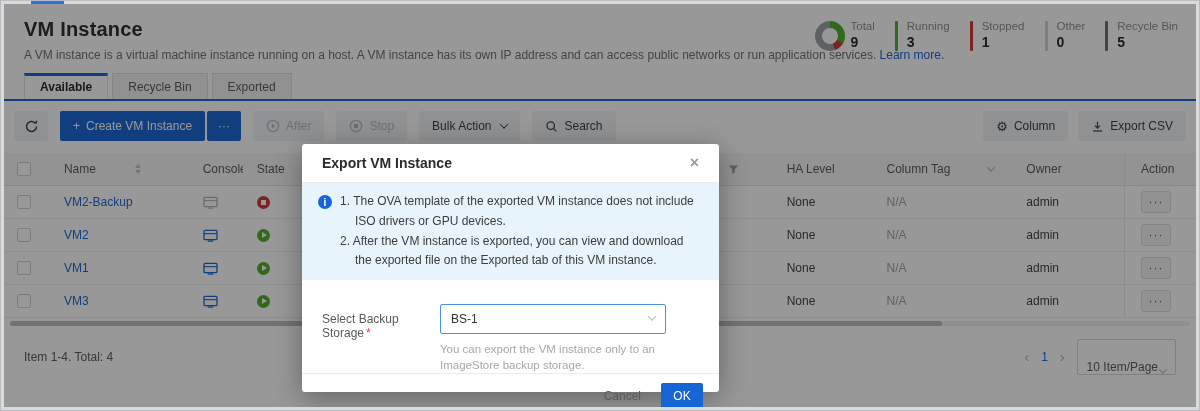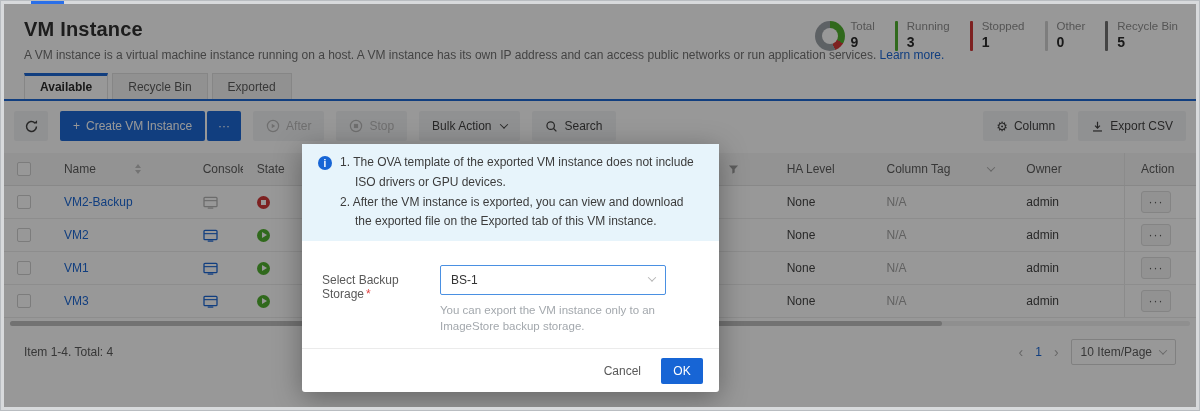--- a/index.html
+++ b/index.html
@@ -76,22 +76,22 @@
   .colgroup-chev { color:#a8a8a8; }
 
   .hscroll { height:5px; margin:3px 6px 0 6px; background:#efefef; border-radius:3px; }
   .hscroll .thumb { width:79%; height:100%; background:#bdbdbd; border-radius:3px; cursor:pointer; }
 
   
   .list-footer { display:flex; align-items:center; padding:13px 20px 0 20px; font-size:12px; color:#595959; }
   .pager { margin-left:auto; display:flex; align-items:center; gap:12px; }
   .pg-arrow { color:#ababab; font-size:14px; cursor:pointer; }
   .pg-num { color:#1765d5; cursor:pointer; }
-  .pg-size { display:flex; align-items:center; gap:6px; border:1px solid #d6d6d6; border-radius:2px;
-             background:#fff; height:26px; padding:0 9px; color:#595959; cursor:pointer; }
+  .pg-size { display:flex; align-items:flex-end; border:1px solid #d6d6d6; border-radius:2px;
+             background:#fff; height:36px; padding:0 9px; color:#595959; cursor:pointer; }
   .pg-size .chev { color:#b0b0b0; margin-left:2px; }
 
   
   .mask { position:absolute; inset:0; background:rgba(10,10,10,0.42); z-index:10; }
   .modal { position:absolute; left:298px; top:140px; width:417px; height:248px; background:#fff; z-index:20;
            border-radius:3px; box-shadow:0 6px 28px rgba(0,0,0,.35); display:flex; flex-direction:column; }
   .modal-header { height:39px; flex:none; display:flex; align-items:center; padding:0 20px;
                   border-bottom:1px solid #ebebeb; font-size:14px; font-weight:bold; color:#2b2b2b; }
   .modal-close { margin-left:auto; color:#9b9b9b; font-size:16px; line-height:1; cursor:pointer; }
   .modal-info { flex:none; background:#e7f4fb; padding:9px 18px 9px 16px; display:flex; gap:8px; }
@@ -412,20 +412,24 @@
         <span class="pg-arrow">›</span>
         <span class="pg-size">
           <span>10 Item/Page</span>
           <span class="chev"></span>
         </span>
       </div>
     </div>
 
     <div class="mask"></div>
     <div class="modal">
+      <div class="modal-header">
+        <span>Export VM Instance</span>
+        <span class="modal-close">×</span>
+      </div>
       <div class="modal-info">
         <span class="info-icon">i</span>
         <div class="info-notes">
           <div class="note">1. The OVA template of the exported VM instance does not include ISO drivers or GPU devices.</div>
           <div class="note">2. After the VM instance is exported, you can view and download the exported file on the Exported tab of this VM instance.</div>
         </div>
       </div>
       <div class="modal-form">
         <div class="form-label">
           <span>Select Backup Storage</span><span class="req">*</span>

